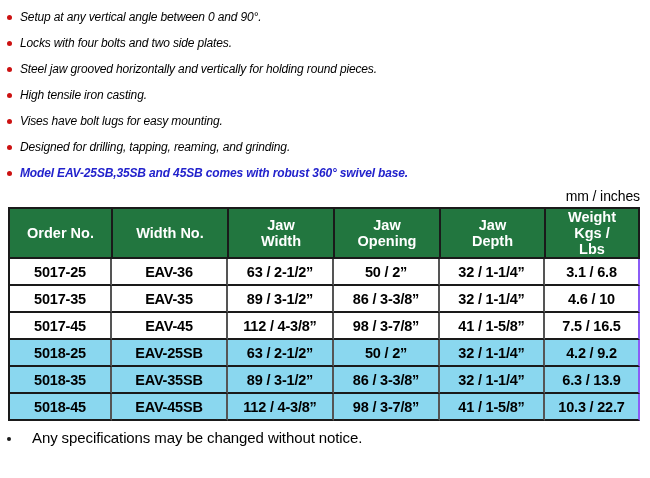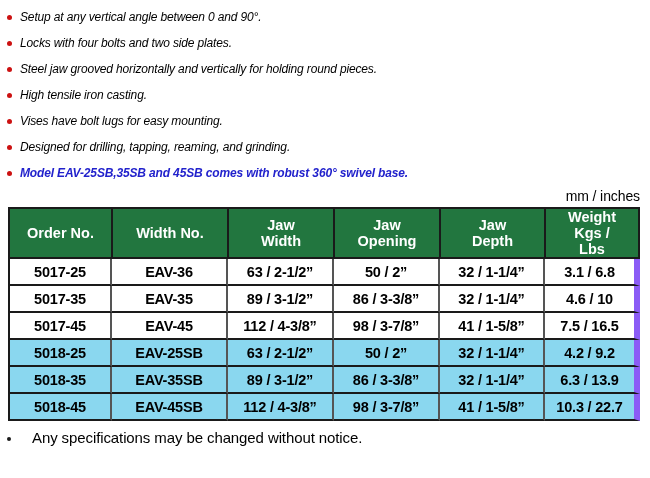--- a/index.html
+++ b/index.html
@@ -98,21 +98,21 @@
     border-bottom: 2px solid #1a1a1a;
     border-right: 2px solid #555555;
     padding: 0 2px;
     letter-spacing: -0.2px;
     white-space: nowrap;
   }
   table.spec-table tbody tr td:first-child {
     border-left: 2px solid #1a1a1a;
   }
   table.spec-table tbody tr td:last-child {
-    border-right: 6px solid #8b5cf6;
+    border-right: 2px solid #8b5cf6;
   }
   table.spec-table tbody tr.row-swivel td {
     background: #8ad7ef;
   }
 
   
   .footer-note {
     position: relative;
     font-size: 15px;
     font-weight: 500;

